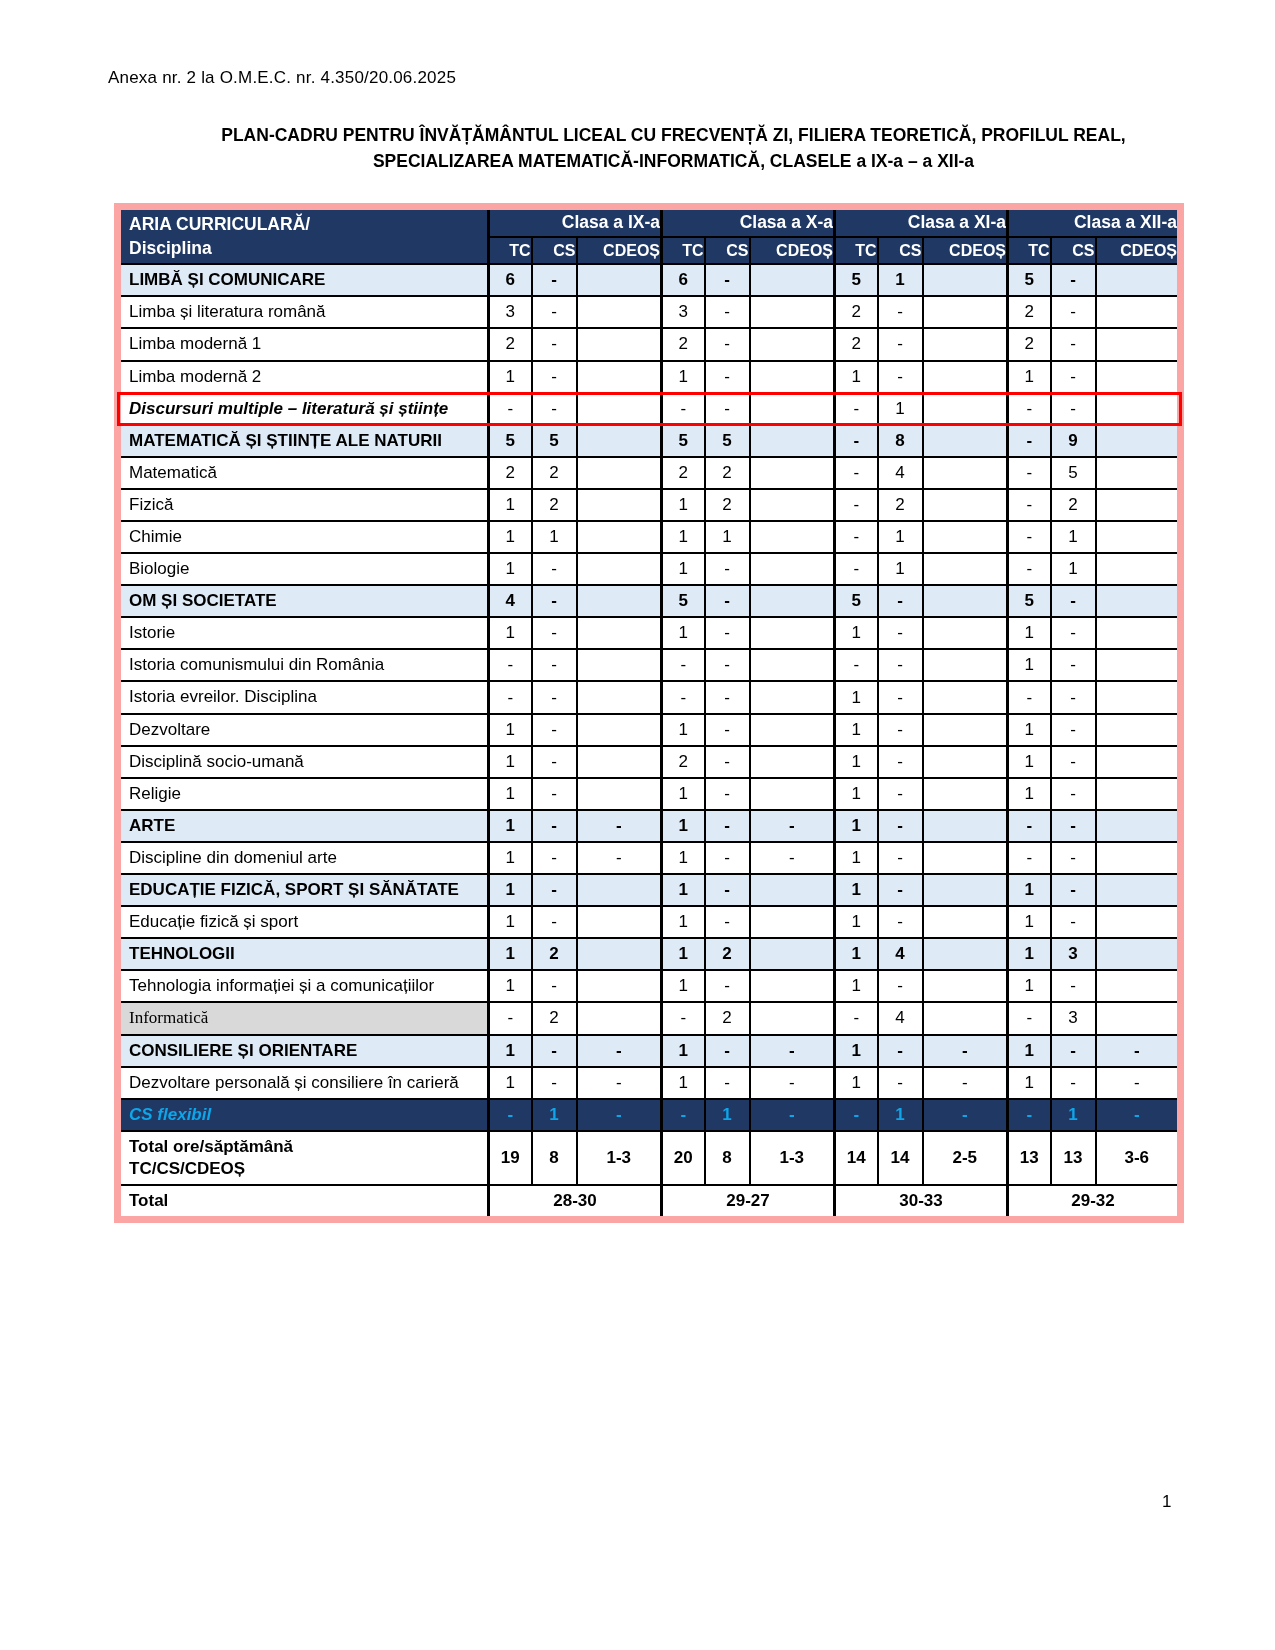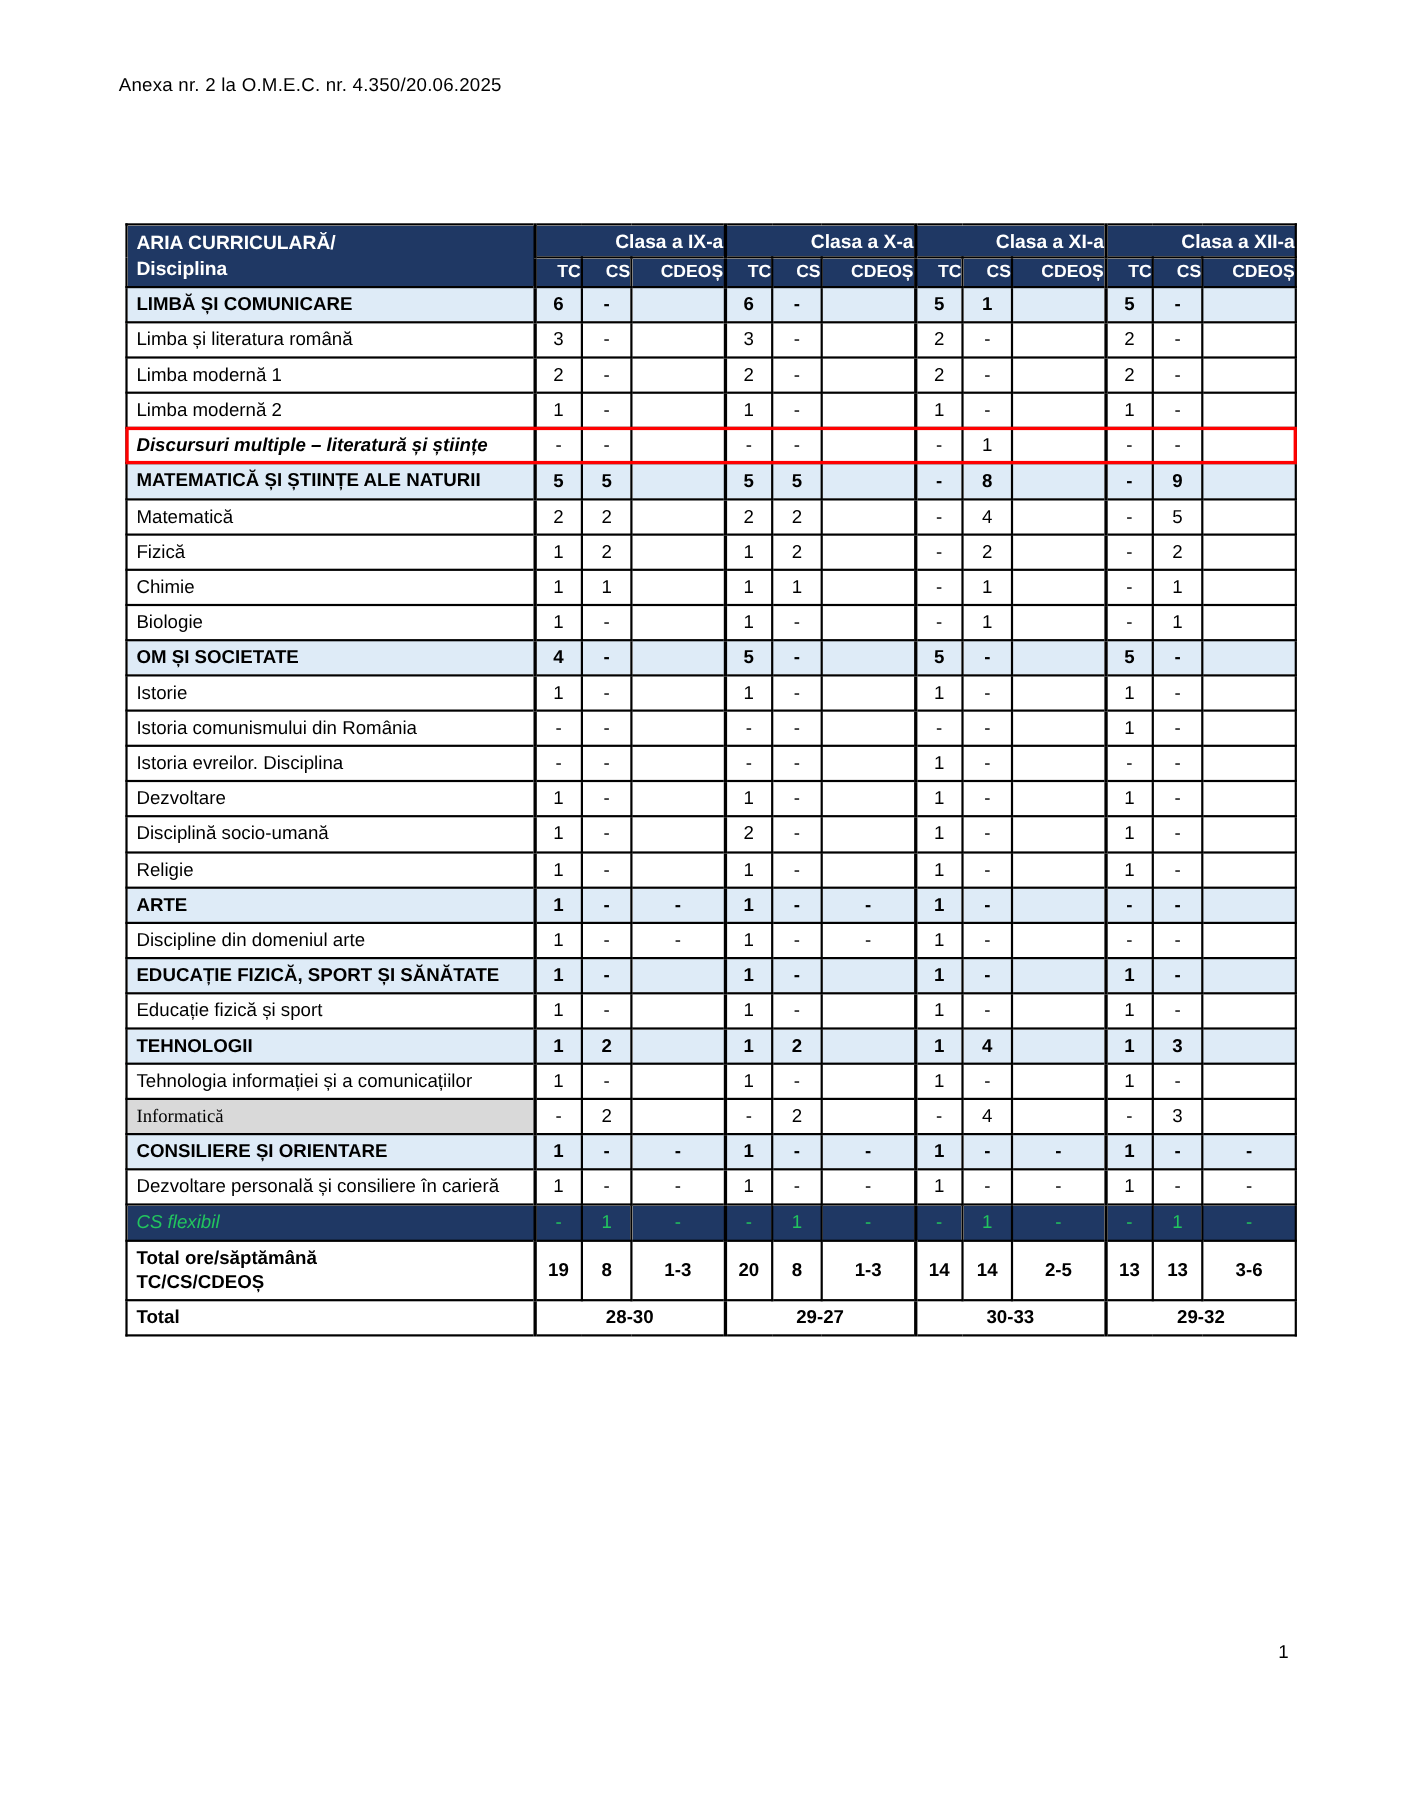--- a/index.html
+++ b/index.html
@@ -31,21 +31,21 @@
     font-size: 17.5px;
     line-height: 1.5;
     white-space: pre-line;
   }
   table.plan {
     position: absolute;
     top: 203px; left: 78px;
     width: 1063px;
     border-collapse: collapse;
     table-layout: fixed;
-    border: 1px solid #fca5a5;
+    border: 7px solid #fca5a5;
   }
   .plan th, .plan td {
     border: 2px solid #000;
     font-size: 17px;
     vertical-align: middle;
     overflow: hidden;
   }
   .plan thead th {
     background: var(--header-bg, #1F3864);
     color: var(--header-text, #ffffff);
@@ -70,38 +70,40 @@
   }
   .plan td.val { text-align: center; padding: 2px 1px; }
   
   .plan td.val, .plan th.sub { border-left-width: 1px; }
   .plan .g-start { border-left-width: 3px !important; }
   
   .row-area td { background: var(--area-bg, #DEEBF7); font-weight: bold; }
   .row-highlight { outline: 3px solid var(--highlight, #FF0000); outline-offset: -2px; }
   .row-highlight td.label { font-style: italic; font-weight: bold; }
   .row-disc-gray td.label { background: var(--gray-bg, #D9D9D9); font-family: Liberation Serif, serif; }
-  .row-flex td { background: var(--header-bg, #1F3864); color: #22c55e; font-weight: normal; }
+  .row-flex td { background: var(--header-bg, #1F3864); color: #0ea5e9; font-weight: bold; }
   .row-flex td.label { font-style: italic; }
   .row-totals td { font-weight: bold; }
   .row-totals td.val { height: 54px; }
   .row-grand td { font-weight: bold; height: 30px; }
   .page-number {
     position: absolute;
     top: 1492px; left: 1126px;
     font-size: 17px;
   }
 </style>
 </head>
 <body>
 
 <div class="page">
 
   <div class="annex">Anexa nr. 2 la O.M.E.C. nr. 4.350/20.06.2025</div>
 
+  <div class="title">PLAN-CADRU PENTRU ÎNVĂȚĂMÂNTUL LICEAL CU FRECVENȚĂ ZI, FILIERA TEORETICĂ, PROFILUL REAL,
+SPECIALIZAREA MATEMATICĂ-INFORMATICĂ, CLASELE a IX-a – a XII-a</div>
 
   <table class="plan">
     <colgroup>
       <col style="width:371px">
       <col style="width:43px">
         <col style="width:45px">
         <col style="width:85px">
       <col style="width:43px">
         <col style="width:45px">
         <col style="width:85px">

